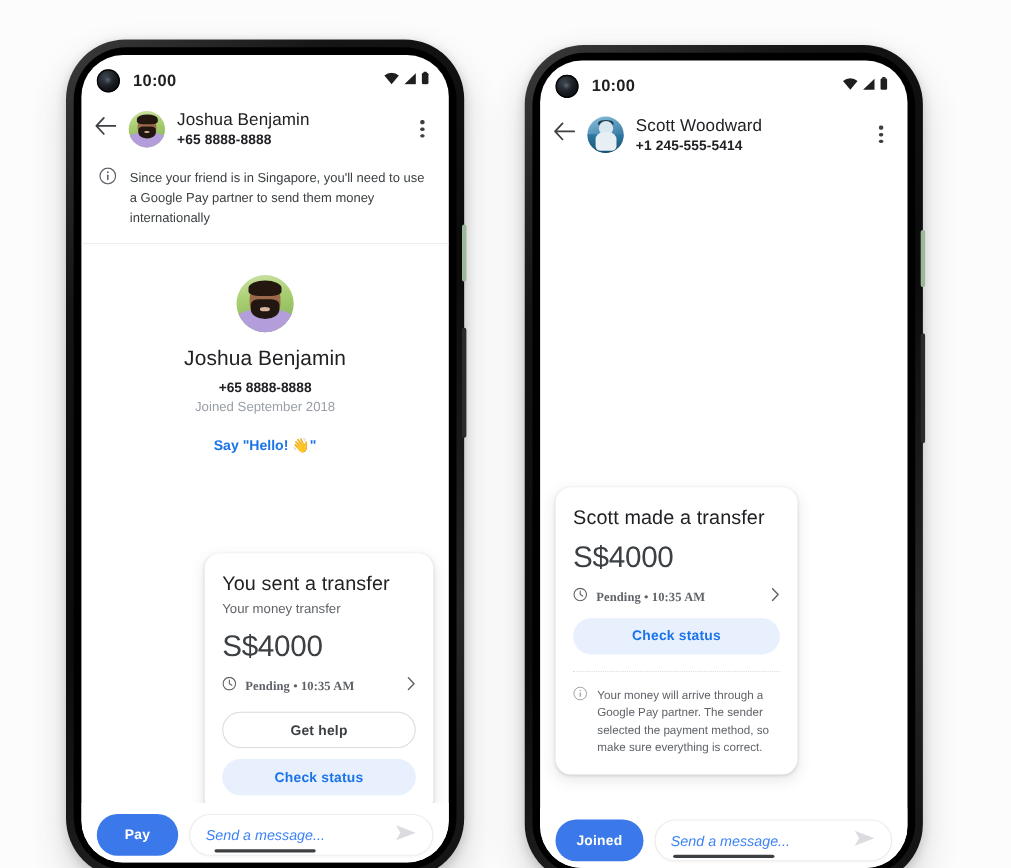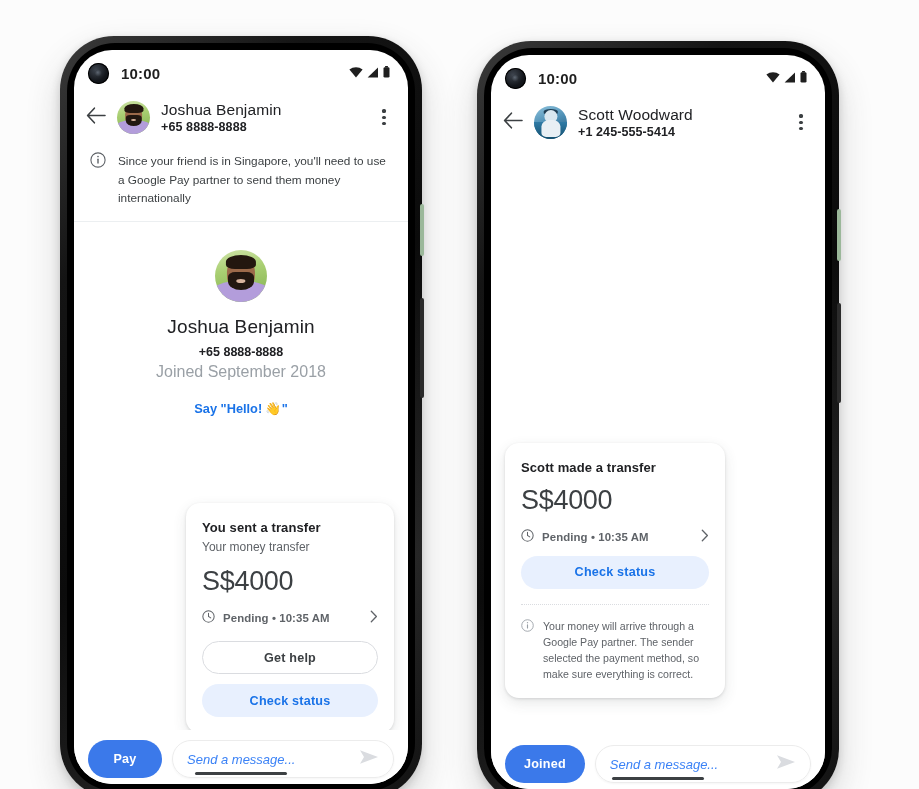--- a/index.html
+++ b/index.html
@@ -98,38 +98,38 @@
   .info-banner .txt { font-size: 11.8px; line-height: 1.55; color: #3c4043; }
 
   
   .hero { text-align: center; padding: 28px 0 0; }
   .hero-avatar {
     width: 52px; height: 52px; border-radius: 50%;
     margin: 0 auto 14px; overflow: hidden; position: relative;
   }
   .hero-name { font-size: 19px; color: #202124; letter-spacing: .1px; }
   .hero-phone { font-size: 12.5px; font-weight: bold; color: #202124; margin-top: 7px; }
-  .hero-joined { font-size: 16px; color: #9aa0a6; margin-top: 4px; text-align: center; }
+  .hero-joined { font-size: 12px; color: #9aa0a6; margin-top: 4px; text-align: center; }
   .hero-say {
     font-size: 12.8px; font-weight: bold; color: #1a73e8; margin-top: 20px;
   }
 
   
   .card {
     background: #fff; border-radius: 14px;
     box-shadow: 0 1px 3px rgba(60,64,67,.16), 0 5px 14px rgba(60,64,67,.12);
     padding: 17px 16px 16px;
   }
-  .card-title { font-size: 13px; font-weight: bold; color: #202124; letter-spacing: .1px; }
+  .card-title { font-size: 18px; font-weight: normal; color: #202124; letter-spacing: .1px; }
   .card-sub { font-size: 12px; color: #5f6368; margin-top: 4px; line-height: 1.45; }
   .card-amount {
     font-size: 27px; color: #3c4043; margin-top: 11px; letter-spacing: -.3px; line-height: 1.1;
   }
   .status-row {
-    display: flex; align-items: center; gap: 8px; margin-top: 12px;
+    display: flex; align-items: center; gap: 8px; margin-top: 12px; font-family: Liberation Serif, serif;
   }
   .status-txt { font-size: 11.4px; font-weight: bold; color: #5f6368; letter-spacing: .1px; }
   .status-row .chev { margin-left: auto; }
 
   .btn-pill {
     display: flex; align-items: center; justify-content: center;
     height: 33px; border-radius: 17px;
     font-size: 12.6px; font-weight: bold; letter-spacing: .2px;
   }
   .btn-outline { border: 1px solid #dadce0; color: #3c4043; margin-top: 14px; background:#fff; }

